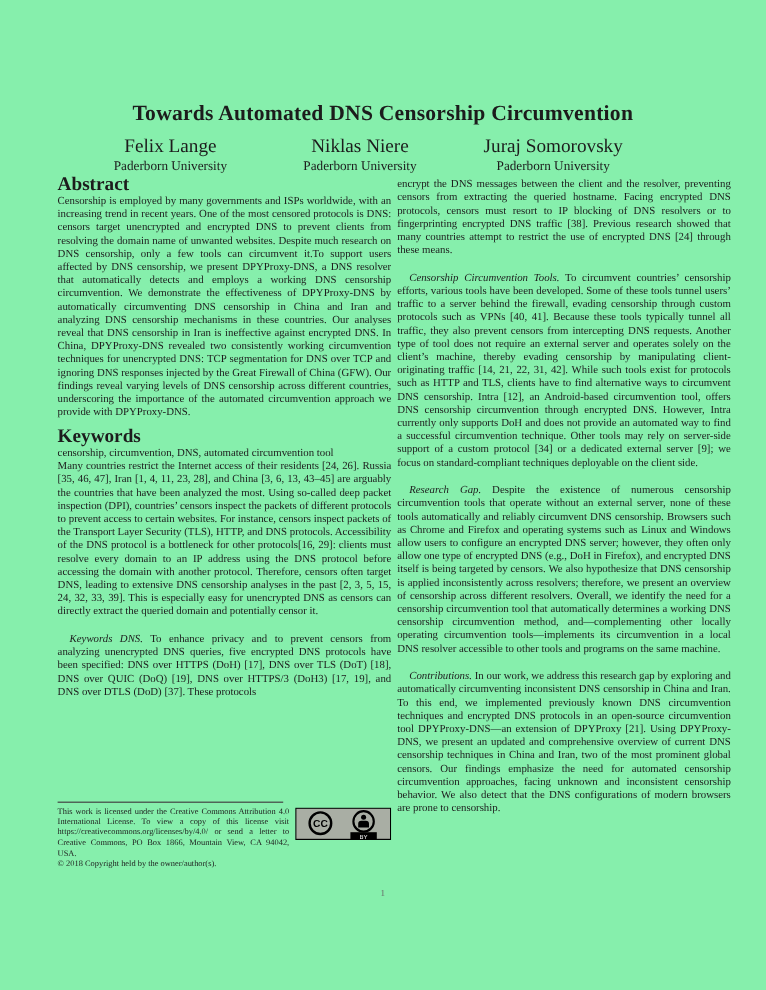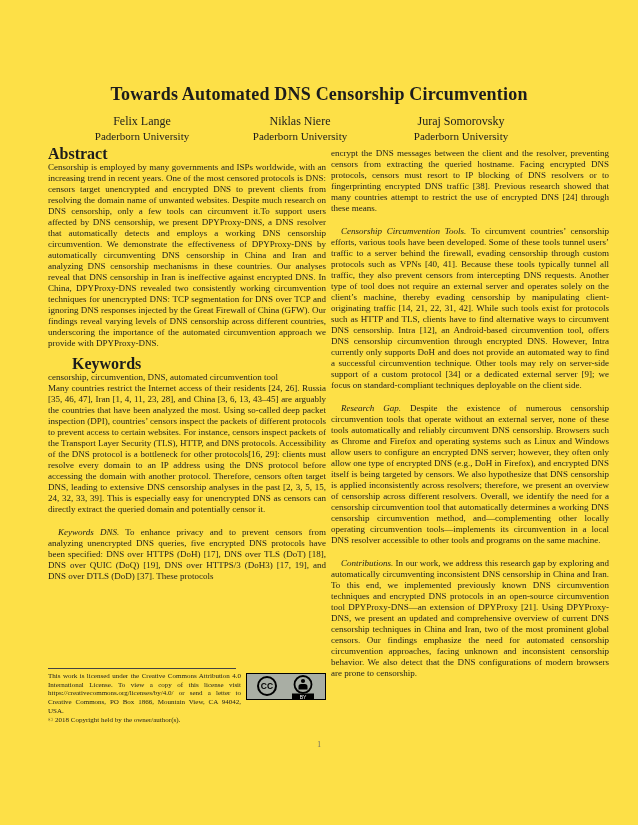--- a/index.html
+++ b/index.html
@@ -1,39 +1,39 @@
 <!DOCTYPE html>
 <html lang="en"><head>
 <meta charset="utf-8">
 <style>
   * { margin:0; padding:0; box-sizing:border-box; }
   html, body { background:#ffffff; }
   .page {
-    position:relative; width:638px; height:825px; background:#fde047;
+    position:relative; width:638px; height:825px; background:#86efac;
     font-family:"Liberation Serif", serif; color:#1c1c1c; overflow:hidden;text-decoration:underline;
   }
   .title {
     position:absolute; top:84px; left:0; width:638px; text-align:center;
     font-size:18px; font-weight:700; letter-spacing:0.2px;
   }
   .author-block { position:absolute; top:114px; width:190px; text-align:center; }
-  .author-block .name { font-size:12px; }
+  .author-block .name { font-size:16px; }
   .author-block .aff  { font-size:11px; margin-top:1px; }
   #author-0 { left:47px; } #author-1 { left:205px; } #author-2 { left:366px; }
 
   .col {
     position:absolute; top:148px; width:278px;
     font-size:9px; line-height:11px; text-align:justify;
     hyphens:auto; -webkit-hyphens:auto;
   }
   .col-left  { left:48px;  }
   .col-right { left:331px; }
 
   .h1 { font-size:16px; font-weight:700; margin-bottom:3px; }
-  .h1.spaced { margin-top:9px;margin-left:24px; }
+  .h1.spaced { margin-top:9px; }
   .sec-num { display:inline-block; margin-right:8px; }
   p.para { margin:0; }
   p.indent { text-indent:10px; margin-top:12px; }
   .lead { font-style:italic; }
 
   .license {
     position:absolute; left:48px; top:668px; width:278px;
     font-size:7px; line-height:8.7px; text-align:justify; color:#1c1c1c;
   }
   .license-rule { border:0; border-top:1px solid #444; width:188px; margin-bottom:3px; }

